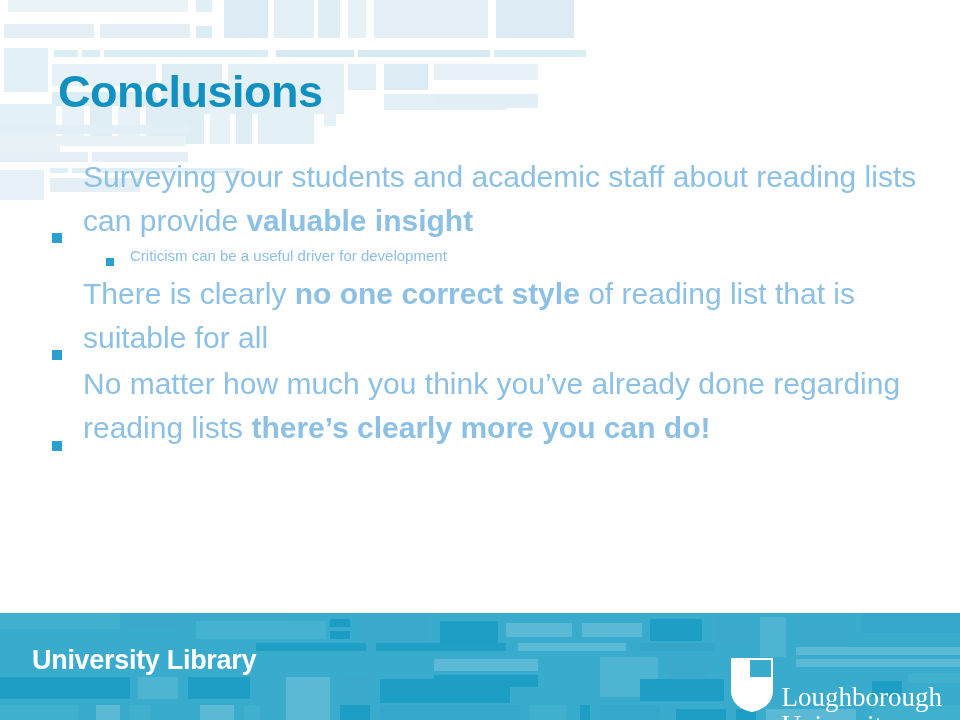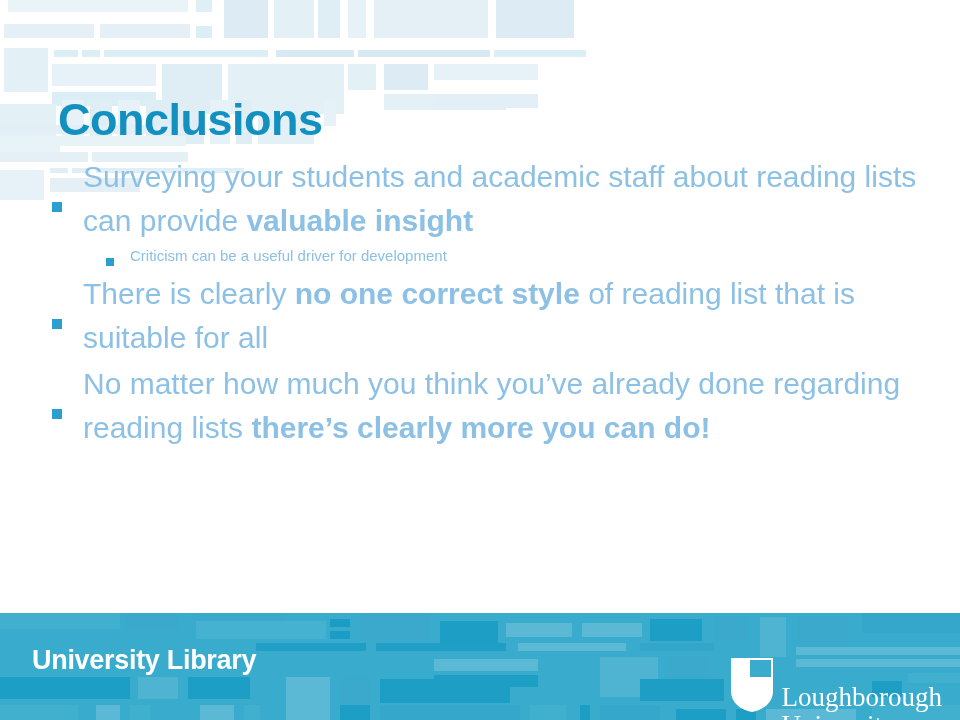--- a/index.html
+++ b/index.html
@@ -33,21 +33,20 @@
   #deco-top .blk {
     position: absolute;
   }
 
   
   #title-wrap {
     position: absolute;
     left: 58px;
     top: 68px;
     z-index: 5;
-    margin-top: 28px;
   }
   #page-title {
     margin: 0;
     font-family: "Liberation Sans", sans-serif;
     font-size: 45px;
     font-weight: bold;
     line-height: 1.05;
     letter-spacing: -0.5px;
     color: #1290bf;
     white-space: nowrap;
@@ -56,21 +55,21 @@
   
   #body {
     position: absolute;
     left: 52px;
     top: 155px;
     width: 878px;
     z-index: 5;
   }
   .bullet {
     display: flex;
-    align-items: center;
+    align-items: flex-end;
     margin: 0 0 6px 0;
   }
   .bullet.lvl1 {
     margin-bottom: 2px;
   }
   .bullet.lvl2 {
     margin-left: 54px;
     margin-bottom: 6px;
   }
   .bmark {

